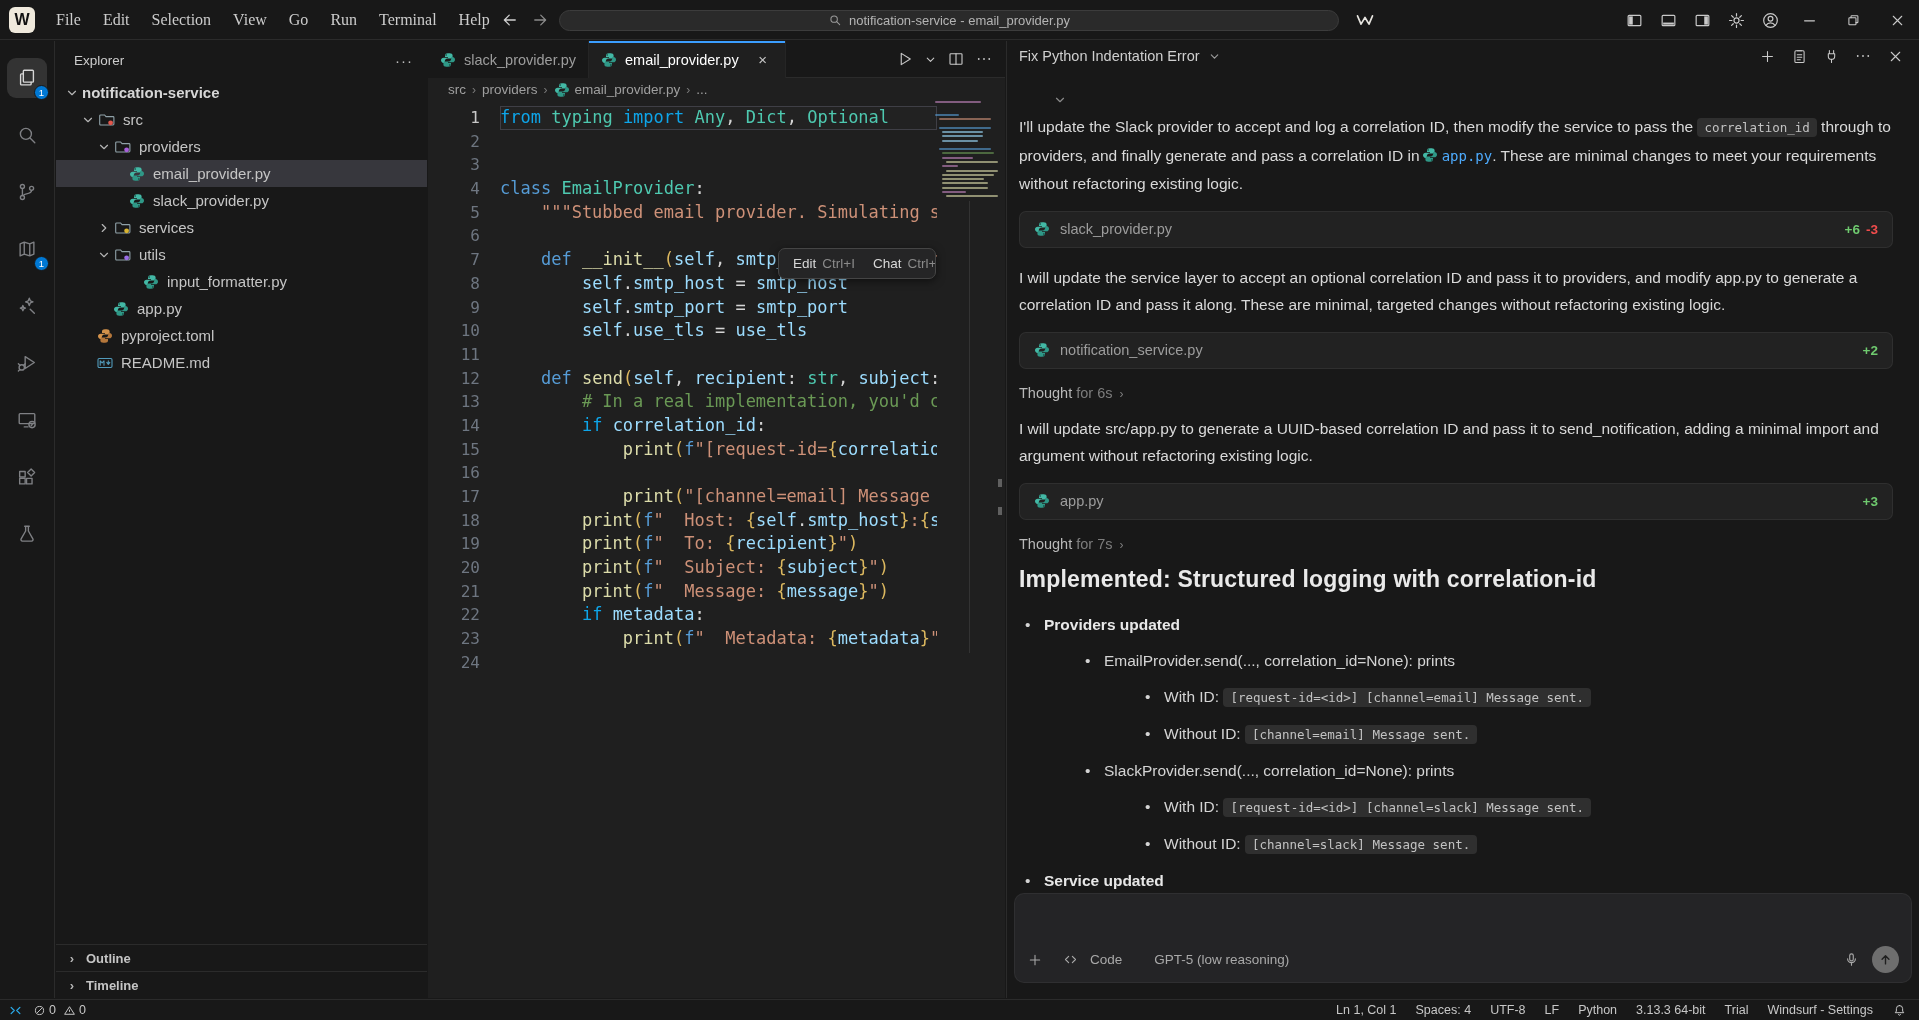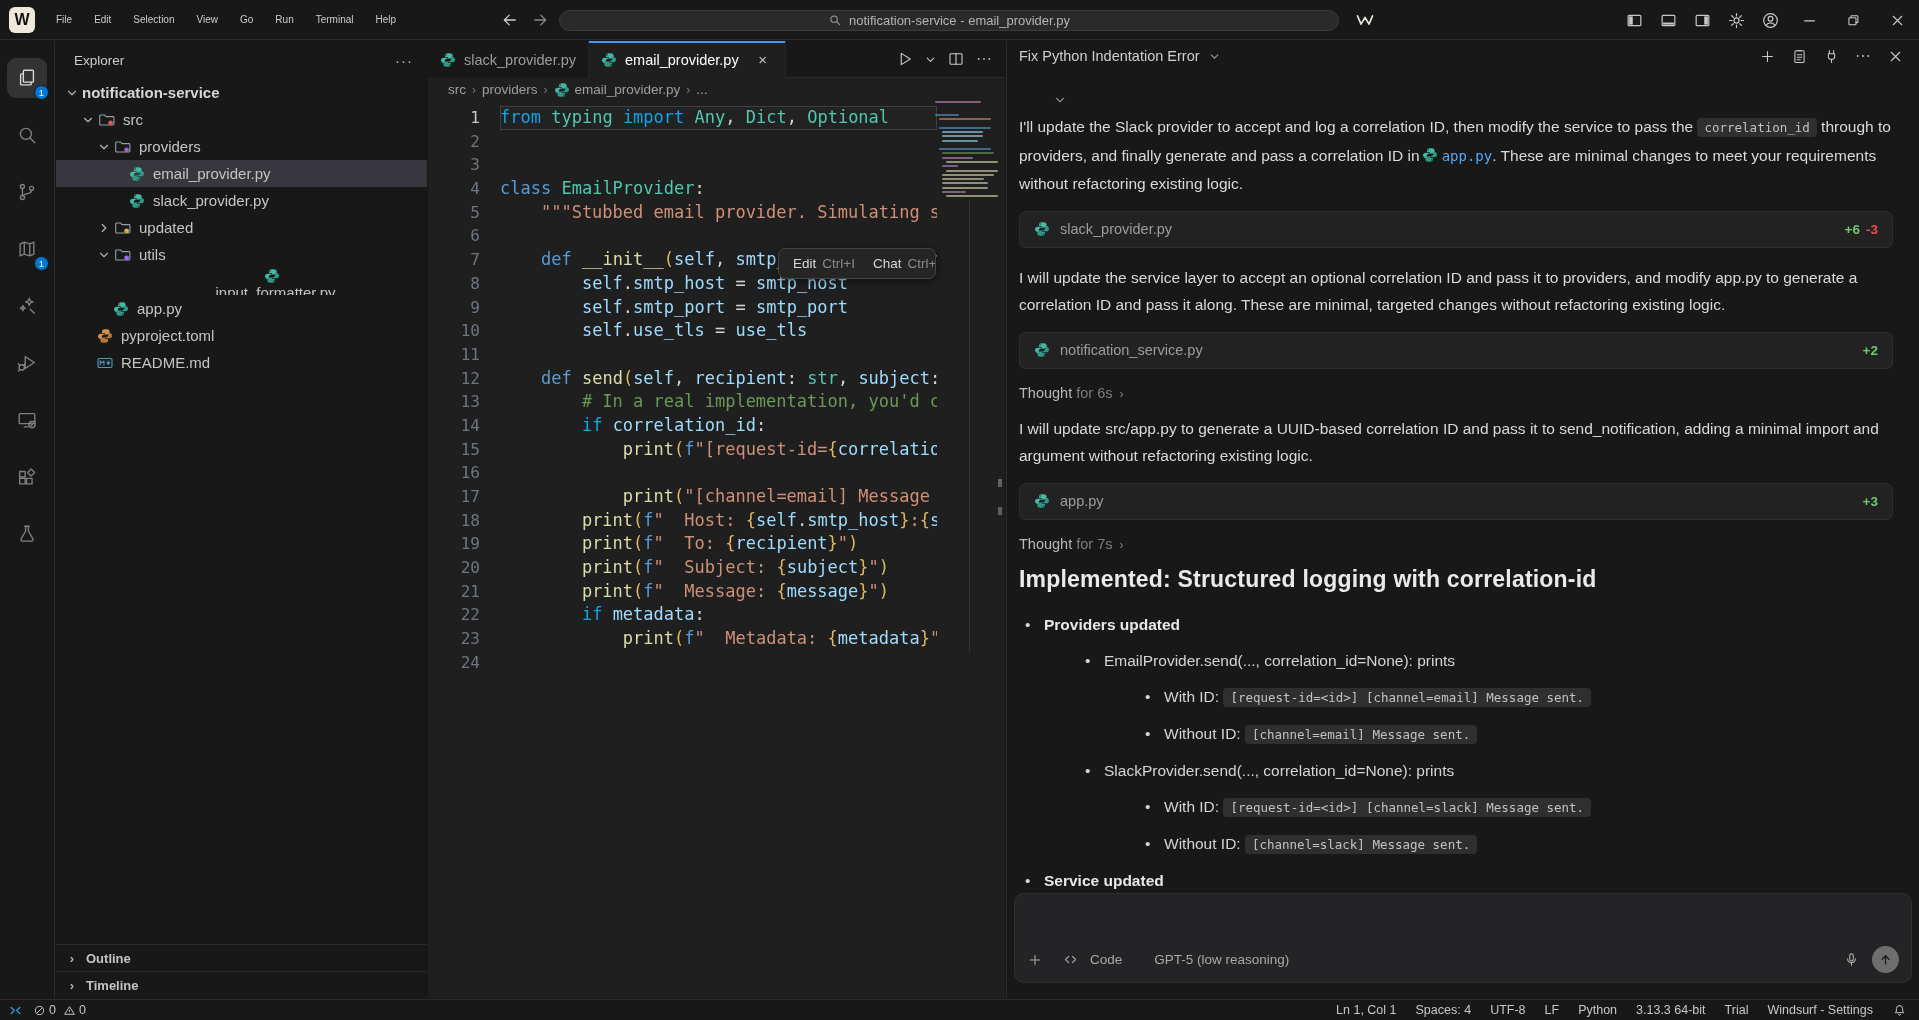--- a/index.html
+++ b/index.html
@@ -8,22 +8,22 @@
   .app { position:relative; width:1919px; height:1020px; background:#181818; }
   .icon { display:inline-flex; align-items:center; justify-content:center; }
   .icon svg { display:block; }
 
   
   #titlebar { position:absolute; left:0; top:0; width:1919px; height:40px;
     display:flex; align-items:center; background:#181818; border-bottom:1px solid #2b2b2b; }
   .logo-tile { width:26px; height:26px; margin:0 10px 0 9px; border-radius:6px; background:#efe9dc;
     color:#111; font-weight:700; font-size:16px; display:flex; align-items:center; justify-content:center; }
   #menubar { display:flex; align-items:center; }
-  #menubar .menu-item { padding:0 11px; font-size:10px; color:#cccccc; height:28px;
-    display:flex; align-items:center; border-radius:5px; }
+  #menubar .menu-item { padding:0 11px; font-size:16px; color:#cccccc; height:28px;
+    display:flex; align-items:center; border-radius:5px;font-family:Liberation Serif, serif; }
   .tb-center { position:absolute; left:495px; top:0; height:40px; display:flex; align-items:center; }
   .nav-arrow { width:30px; height:28px; display:flex; align-items:center; justify-content:center; color:#cfcfcf; }
   .nav-arrow.dim { color:#8a8a8a; }
   .searchbox { width:780px; height:21px; margin-left:4px; background:#2a2a2a; border:1px solid #3c3c3c;
     border-radius:13px; display:flex; align-items:center; justify-content:center; gap:7px;
     color:#b4b4b4; font-size:13px; }
   .wmark { margin-left:14px; color:#e6e4df; }
   .tb-right { position:absolute; right:0; top:0; height:40px; display:flex; align-items:center; }
   .tb-btn { width:34px; height:40px; display:flex; align-items:center; justify-content:center; color:#c9c9c9; }
   .tb-btn.win { width:44px; }
@@ -368,37 +368,37 @@
             <svg width="14" height="14" viewBox="0 0 24 24" fill="none" stroke="currentColor" stroke-width="2" stroke-linecap="round" stroke-linejoin="round">
               <path d="M9 6l6 6-6 6"></path>
             </svg>
           </span>
           <span class="tree-ico">
             <svg width="16" height="16" viewBox="0 0 16 16">
               <path d="M1.6 3h4l1.4 1.6h7a.9.9 0 0 1 .9.9v6.6a.9.9 0 0 1-.9.9H1.6a.9.9 0 0 1-.9-.9V3.9a.9.9 0 0 1 .9-.9z" fill="none" stroke="#8fa1a8" stroke-width="1.1"></path>
               <circle cx="11.6" cy="10.8" r="2.4" fill="#d9b430"></circle>
             </svg>
           </span>
-          <span class="tree-label">updated</span>
+          <span class="tree-label">services</span>
         </div>
         <div class="tree-row" style="padding-left: 38px;">
           <span class="tree-chev">
             <svg width="14" height="14" viewBox="0 0 24 24" fill="none" stroke="currentColor" stroke-width="2" stroke-linecap="round" stroke-linejoin="round">
               <path d="M6 9l6 6 6-6"></path>
             </svg>
           </span>
           <span class="tree-ico">
             <svg width="16" height="16" viewBox="0 0 16 16">
               <path d="M1.6 3h4l1.4 1.6h7a.9.9 0 0 1 .9.9v6.6a.9.9 0 0 1-.9.9H1.6a.9.9 0 0 1-.9-.9V3.9a.9.9 0 0 1 .9-.9z" fill="none" stroke="#8fa1a8" stroke-width="1.1"></path>
               <circle cx="11.6" cy="10.8" r="2.4" fill="#9a6ee8"></circle>
             </svg>
           </span>
           <span class="tree-label">utils</span>
         </div>
-        <div class="tree-row" style="padding-left: 68px; flex-direction: column;">
+        <div class="tree-row" style="padding-left: 68px;">
           <span class="tree-chev" style="width: 18px;"></span>
           <span class="tree-ico">
             <svg width="16" height="16" viewBox="0 0 16 16">
               <path d="M7.9 1.2c-1.8 0-2.9.8-2.9 2v1.9h3v.6H3.6C2.1 5.7 1 6.8 1 8.3s1.1 2.6 2.6 2.6h1.2V9.2c0-1.5 1.2-2.7 2.7-2.7h3.1c1.1 0 2-.9 2-2V3.2c0-1.2-1.1-2-2.9-2z" fill="#43B8A5"></path>
               <circle cx="6.1" cy="3.1" r=".75" fill="#10312c"></circle>
               <path d="M8.1 14.8c1.8 0 2.9-.8 2.9-2v-1.9H8v-.6h4.4c1.5 0 2.6-1.1 2.6-2.6S13.9 5.1 12.4 5.1h-1.2v1.7c0 1.5-1.2 2.7-2.7 2.7H5.4c-1.1 0-2 .9-2 2v1.3c0 1.2 1.1 2 2.9 2z" fill="#2F9887"></path>
               <circle cx="9.9" cy="12.9" r=".75" fill="#10312c"></circle>
             </svg>
           </span>
           <span class="tree-label">input_formatter.py</span>

